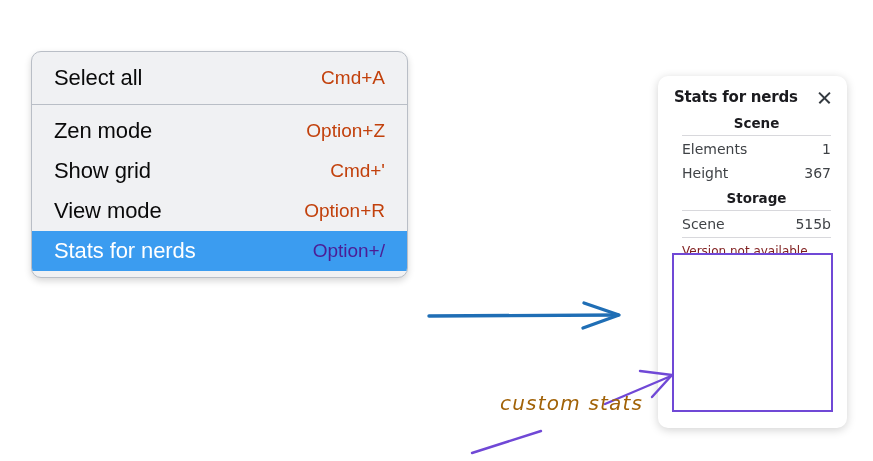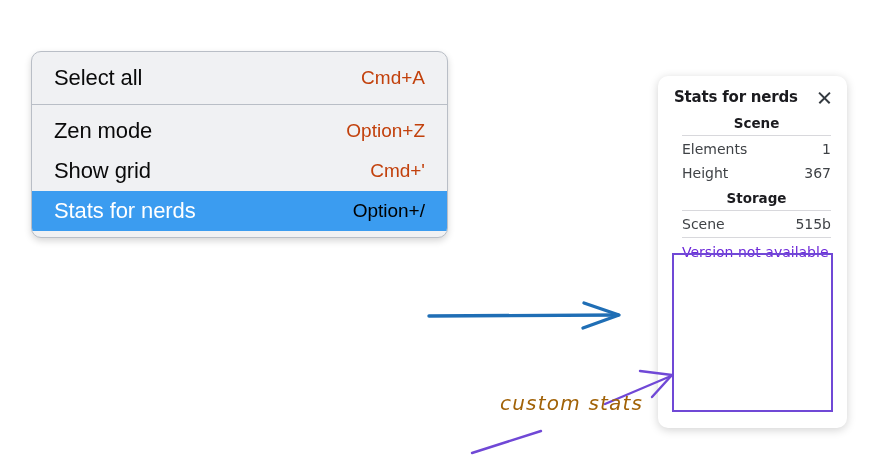--- a/index.html
+++ b/index.html
@@ -14,21 +14,21 @@
     overflow: hidden;
     font-family: "Liberation Sans", sans-serif;
     -webkit-font-smoothing: antialiased;
   }
 
   
   #context-menu {
     position: absolute;
     left: 31px;
     top: 51px;
-    width: 417px;
+    width: 377px;
     background: #f0f1f3;
     border: 1px solid #b9bec6;
     border-radius: 10px;
     box-shadow: 0 3px 7px rgba(0,0,0,0.16);
     box-sizing: border-box;
     overflow: hidden;
   }
   .menu-group { padding: 6px 0; }
   .menu-sep {
     height: 1px;
@@ -52,21 +52,21 @@
   }
   .menu-item .m-shortcut {
     font-size: 19px;
     color: #c2410c;
     white-space: nowrap;
   }
   .menu-item.selected {
     background: #3b9cf0;
   }
   .menu-item.selected .m-label { color: #ffffff; }
-  .menu-item.selected .m-shortcut { color: #000000; }
+  .menu-item.selected .m-shortcut { color: #4c1d95; }
 
   
   #stats-panel {
     position: absolute;
     left: 658px;
     top: 76px;
     width: 189px;
     height: 352px;
     background: #ffffff;
     border-radius: 10px;
@@ -129,22 +129,22 @@
     align-items: baseline;
     font-size: 14px;
     color: #3f4246;
     padding: 3px 0;
     line-height: 1.25;
     gap: 32px;
   }
   .stat-row .s-key { white-space: nowrap; }
   .stat-row .s-val { white-space: nowrap; }
   .stat-note {
-    font-size: 14px;
-    color: #6d28d9;
+    font-size: 12px;
+    color: #7f1d1d;
     padding: 4px 3px 2px 0;
     white-space: nowrap;
   }
 
   
   #custom-stats-box {
     position: absolute;
     left: 14px;
     top: 177px;
     width: 161px;
@@ -189,20 +189,24 @@
 
   <div class="menu-group">
     <div class="menu-item">
       <span class="m-label">Zen mode</span>
       <span class="m-shortcut">Option+Z</span>
     </div>
     <div class="menu-item">
       <span class="m-label">Show grid</span>
       <span class="m-shortcut">Cmd+'</span>
     </div>
+    <div class="menu-item">
+      <span class="m-label">View mode</span>
+      <span class="m-shortcut">Option+R</span>
+    </div>
     <div class="menu-item selected">
       <span class="m-label">Stats for nerds</span>
       <span class="m-shortcut">Option+/</span>
     </div>
   </div>
 
 </div>
 
 <div id="stats-panel">
 

